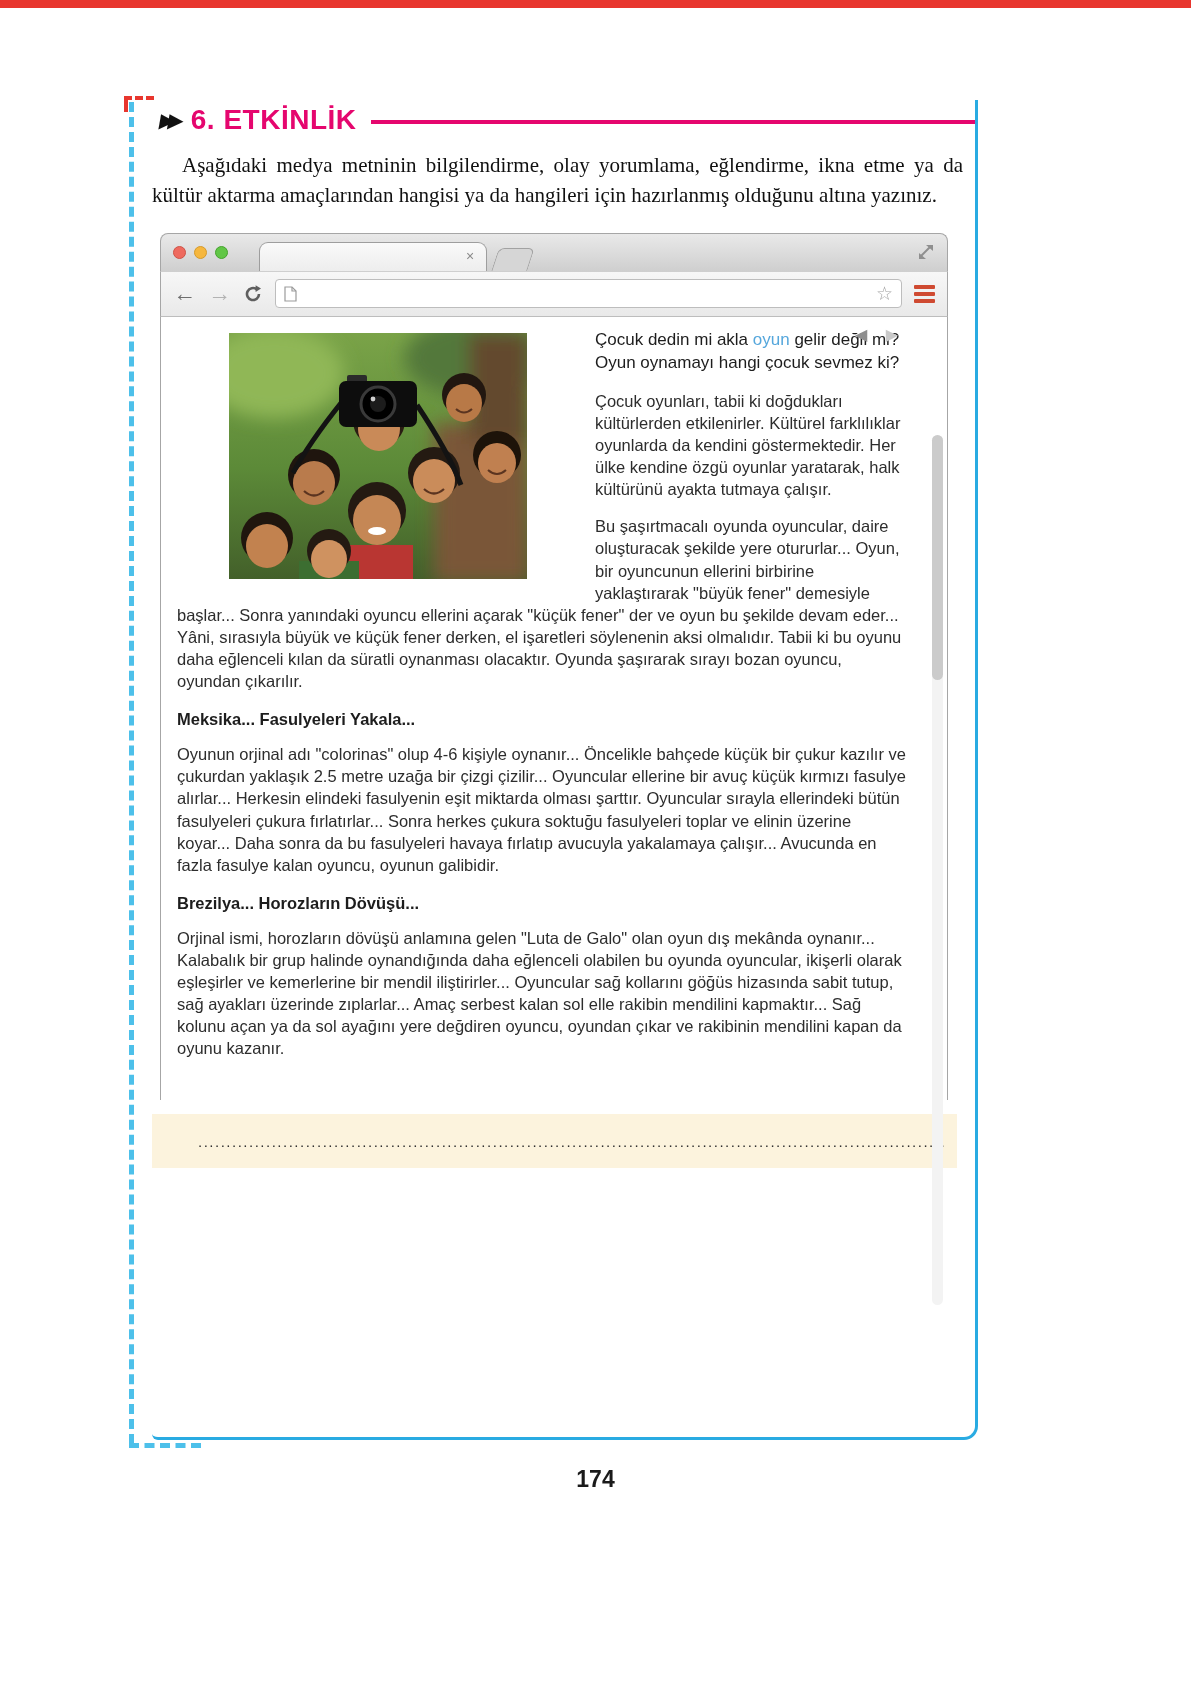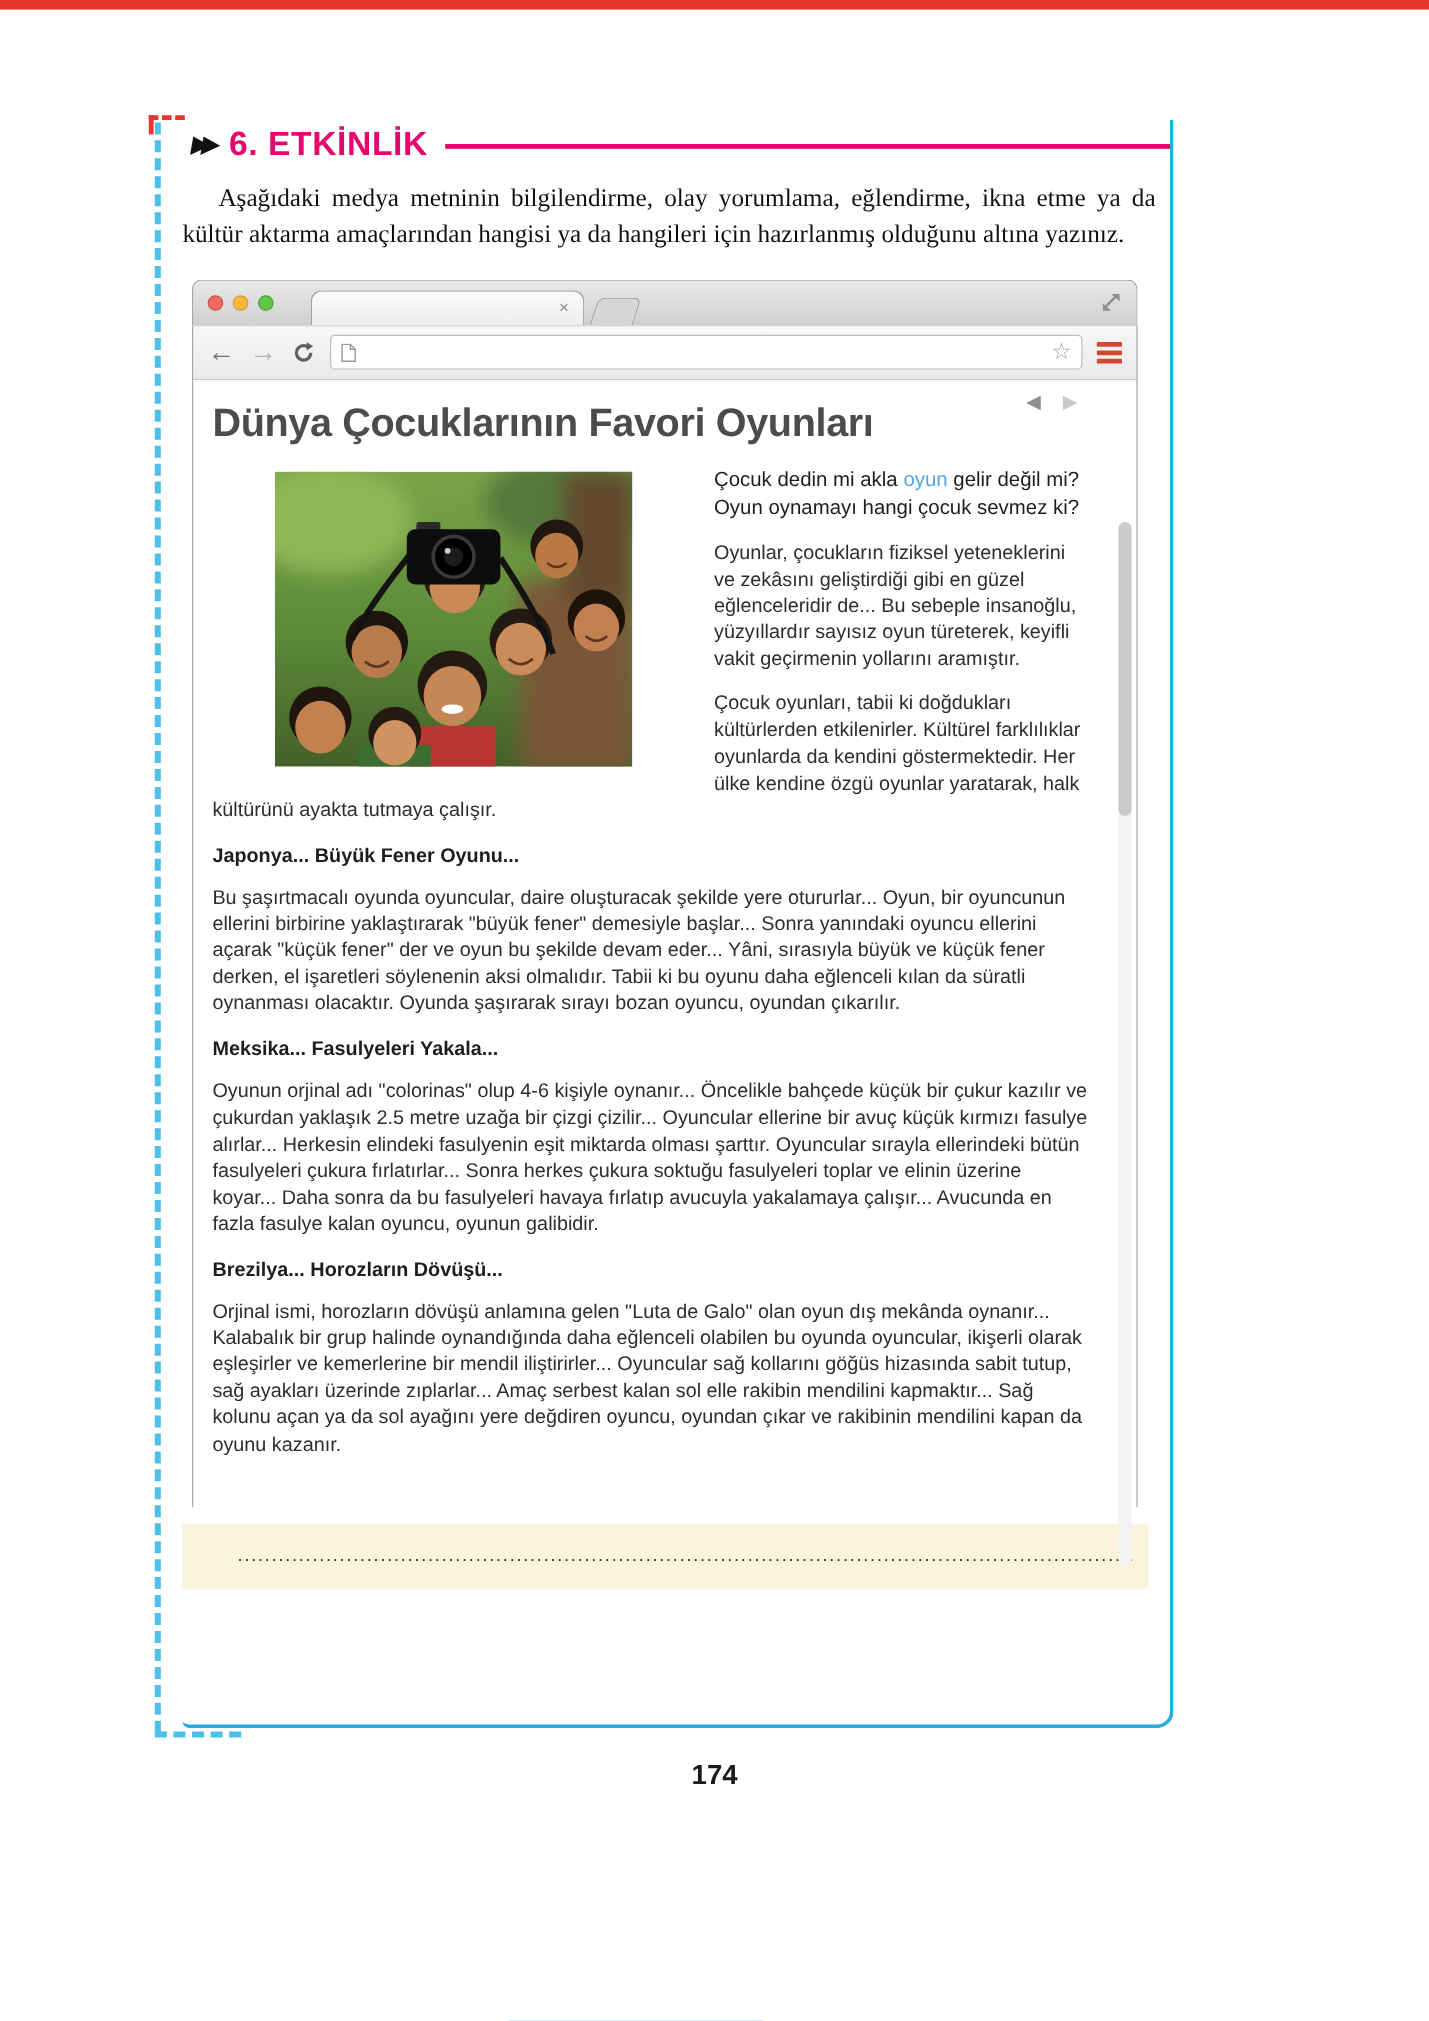--- a/index.html
+++ b/index.html
@@ -169,21 +169,20 @@
       <div class="content">
         <div class="pager">
           <span class="prev">◀</span>
           <span class="next">▶</span>
         </div>
         <div class="scroll-track">
           <div class="scroll-thumb"></div>
         </div>
 
 
-        <h1 class="article-title">Dünya Çocuklarının Favori Oyunları</h1>
 
         <div class="photo">
           <svg viewBox="0 0 298 246" preserveAspectRatio="none">
             <defs>
               <filter id="blur">
                   <feGaussianBlur stdDeviation="9"></feGaussianBlur>
                 </filter>
               <linearGradient id="bg" x1="0" y1="0" x2="0" y2="1">
                 <stop offset="0" stop-color="#7aa348"></stop>
                 <stop offset="0.55" stop-color="#5c8a38"></stop>
@@ -227,25 +226,23 @@
             <rect x="118" y="42" width="20" height="9" rx="2" fill="#2b2b2b"></rect>
             <rect x="110" y="48" width="78" height="46" rx="7" fill="#0d0d0d"></rect>
             <circle cx="149" cy="71" r="17" fill="#000" stroke="#3a3a3a" stroke-width="3"></circle>
             <circle cx="149" cy="71" r="8" fill="#1c1c1c"></circle>
             <circle cx="144" cy="66" r="2.4" fill="#cfcfcf"></circle>
           </svg>
         </div>
 
         <p class="lead"><span>Çocuk dedin mi akla </span><span class="lead-link">oyun</span><span> gelir değil mi? Oyun oynamayı hangi çocuk sevmez ki?</span></p>
 
-        <p class="para">Oyunlar, çocukların fiziksel yeteneklerini ve zekâsını geliştirdiği gibi en güzel eğlenceleridir de... Bu sebeple insanoğlu, yüzyıllardır sayısız oyun türeterek, keyifli vakit geçirmenin yollarını aramıştır.</p>
         <p class="para">Çocuk oyunları, tabii ki doğdukları kültürlerden etkilenirler. Kültürel farklılıklar oyunlarda da kendini göstermektedir. Her ülke kendine özgü oyunlar yaratarak, halk kültürünü ayakta tutmaya çalışır.</p>
 
 
-        <p class="bold-head">Japonya... Büyük Fener Oyunu...</p>
         <p class="para">Bu şaşırtmacalı oyunda oyuncular, daire oluşturacak şekilde yere otururlar... Oyun, bir oyuncunun ellerini birbirine yaklaştırarak "büyük fener" demesiyle başlar... Sonra yanındaki oyuncu ellerini açarak "küçük fener" der ve oyun bu şekilde devam eder... Yâni, sırasıyla büyük ve küçük fener derken, el işaretleri söylenenin aksi olmalıdır. Tabii ki bu oyunu daha eğlenceli kılan da süratli oynanması olacaktır. Oyunda şaşırarak sırayı bozan oyuncu, oyundan çıkarılır.</p>
 
         <p class="bold-head">Meksika... Fasulyeleri Yakala...</p>
         <p class="para">Oyunun orjinal adı "colorinas" olup 4-6 kişiyle oynanır... Öncelikle bahçede küçük bir çukur kazılır ve çukurdan yaklaşık 2.5 metre uzağa bir çizgi çizilir... Oyuncular ellerine bir avuç küçük kırmızı fasulye alırlar... Herkesin elindeki fasulyenin eşit miktarda olması şarttır. Oyuncular sırayla ellerindeki bütün fasulyeleri çukura fırlatırlar... Sonra herkes çukura soktuğu fasulyeleri toplar ve elinin üzerine koyar... Daha sonra da bu fasulyeleri havaya fırlatıp avucuyla yakalamaya çalışır... Avucunda en fazla fasulye kalan oyuncu, oyunun galibidir.</p>
 
         <p class="bold-head">Brezilya... Horozların Dövüşü...</p>
         <p class="para">Orjinal ismi, horozların dövüşü anlamına gelen "Luta de Galo" olan oyun dış mekânda oynanır... Kalabalık bir grup halinde oynandığında daha eğlenceli olabilen bu oyunda oyuncular, ikişerli olarak eşleşirler ve kemerlerine bir mendil iliştirirler... Oyuncular sağ kollarını göğüs hizasında sabit tutup, sağ ayakları üzerinde zıplarlar... Amaç serbest kalan sol elle rakibin mendilini kapmaktır... Sağ kolunu açan ya da sol ayağını yere değdiren oyuncu, oyundan çıkar ve rakibinin mendilini kapan da oyunu kazanır.</p>
       </div>
     </div>
 

